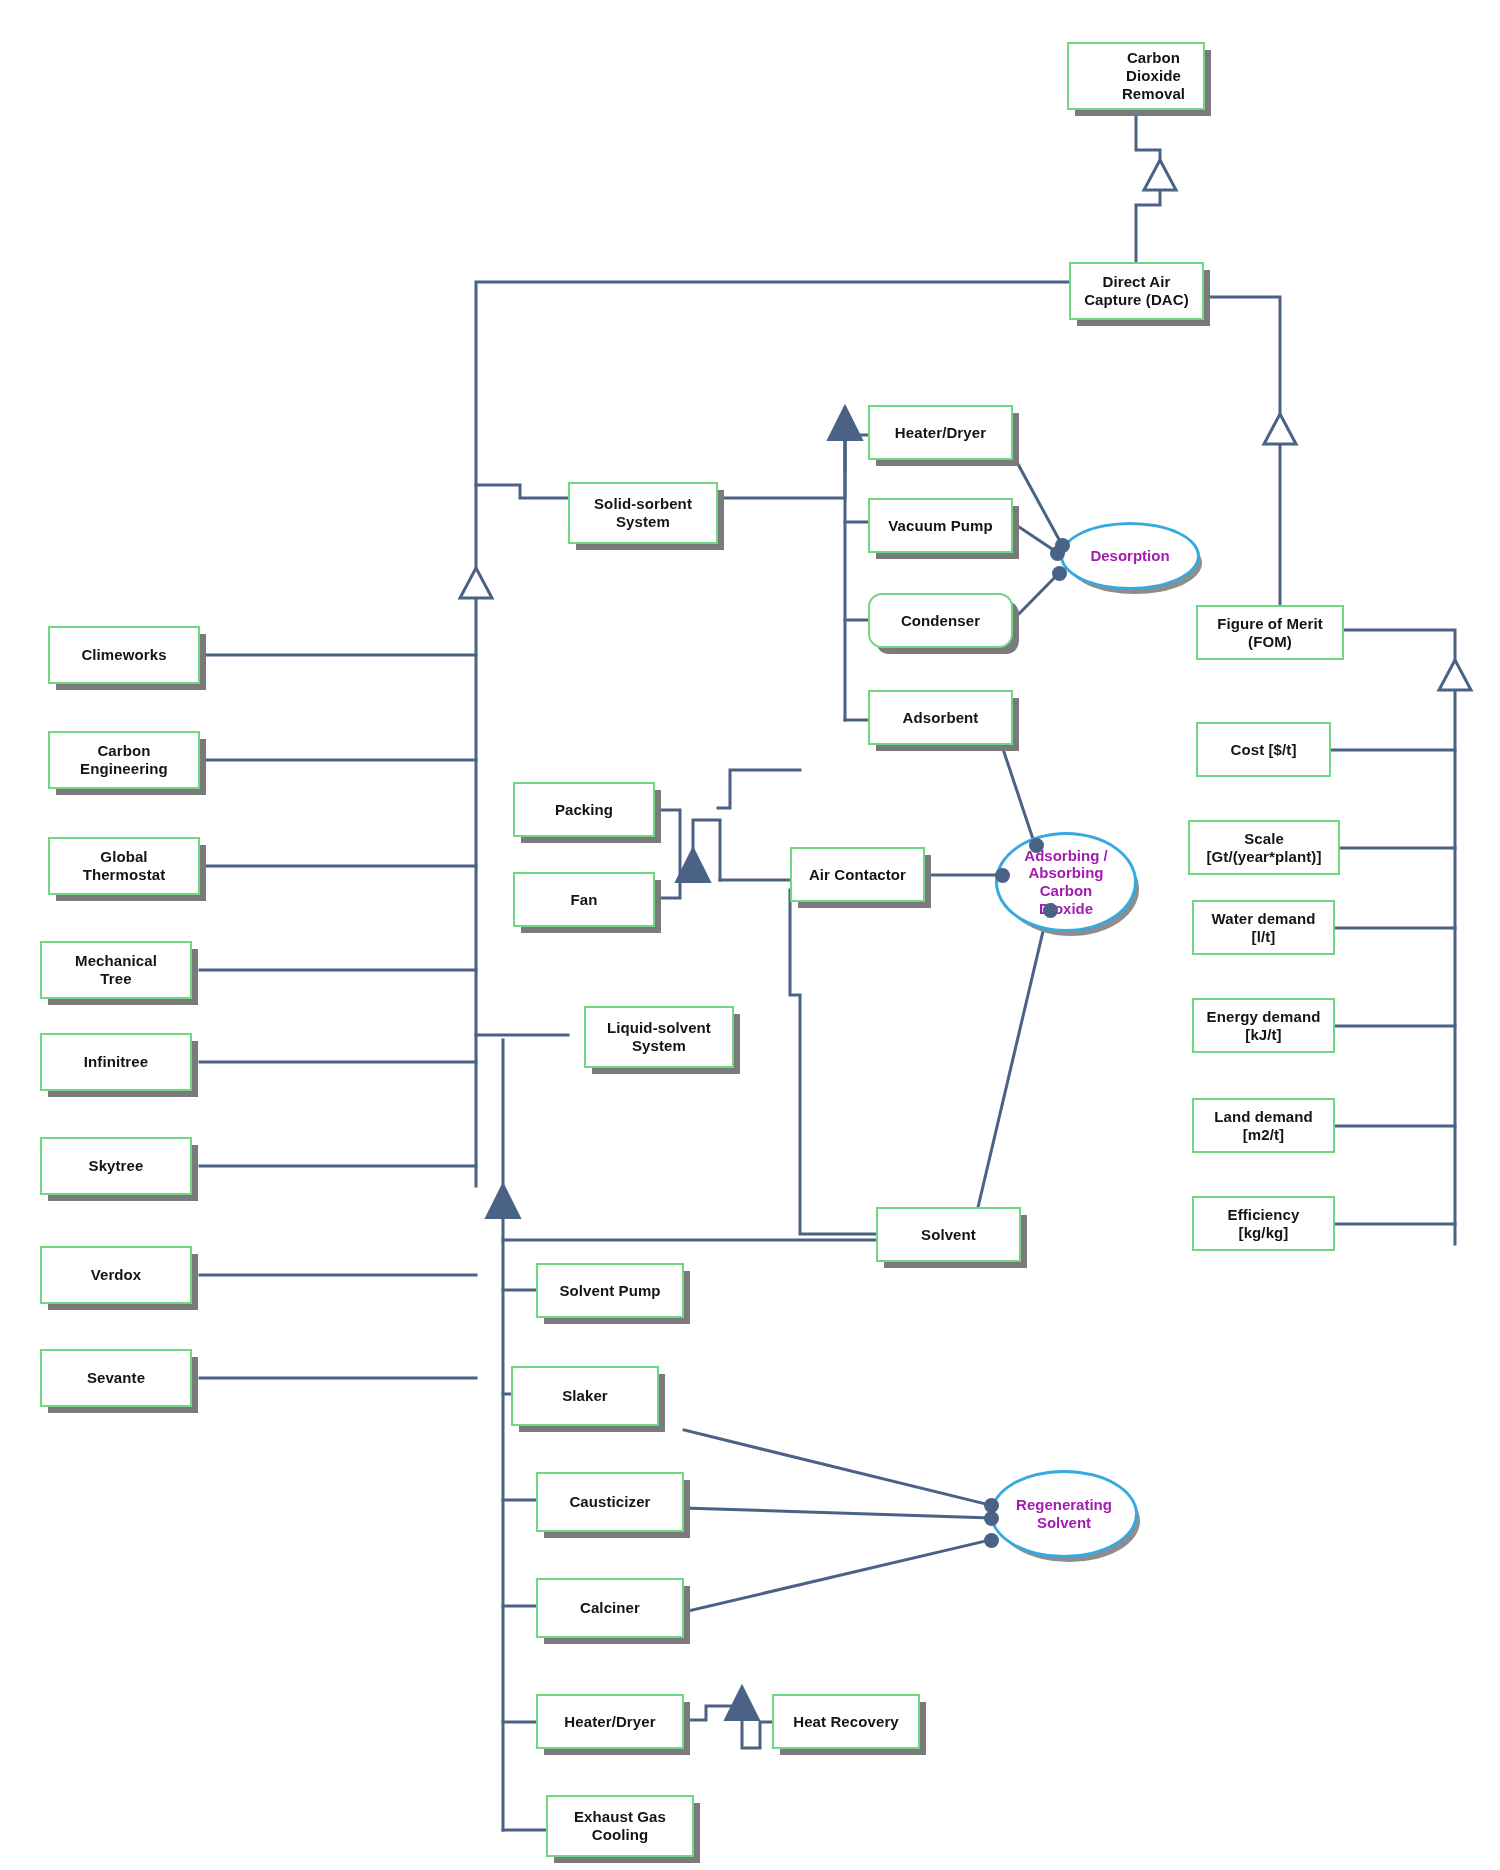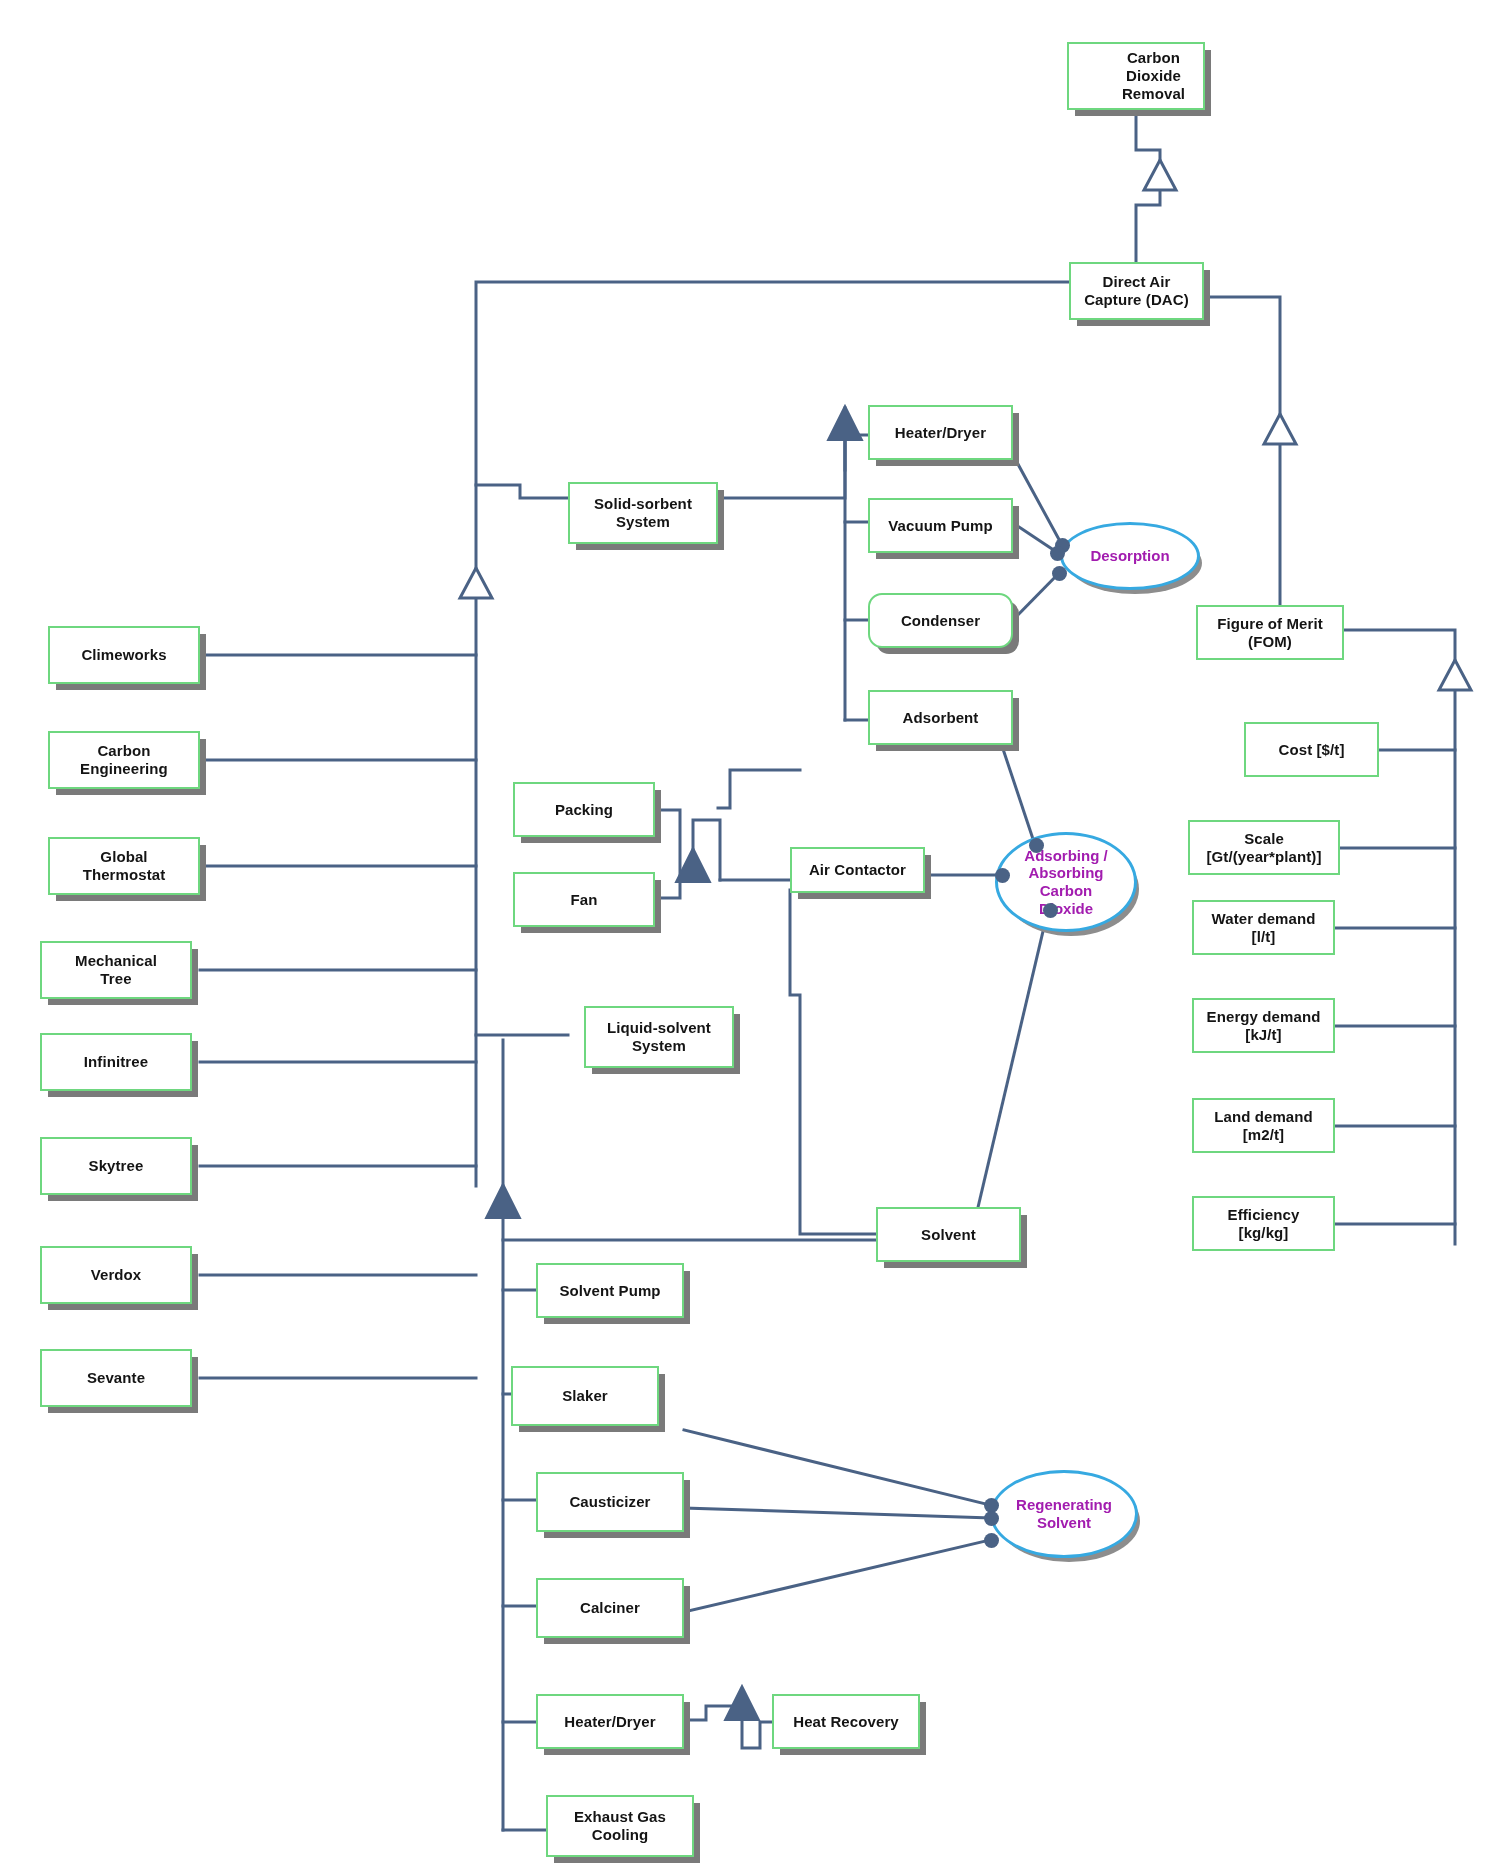--- a/index.html
+++ b/index.html
@@ -232,21 +232,21 @@
   <div class="node shadow" style="left:868px;top:690px;width:145px;height:55px;">
     <span class="lbl">Adsorbent</span>
   </div>
 
   <div class="node shadow" style="left:513px;top:782px;width:142px;height:55px;">
     <span class="lbl">Packing</span>
   </div>
   <div class="node shadow" style="left:513px;top:872px;width:142px;height:55px;">
     <span class="lbl">Fan</span>
   </div>
-  <div class="node shadow" style="left:790px;top:847px;width:135px;height:46px;">
+  <div class="node shadow" style="left:790px;top:847px;width:135px;height:55px;">
     <span class="lbl">Air Contactor</span>
   </div>
 
   <div class="node shadow" style="left:876px;top:1207px;width:145px;height:55px;">
     <span class="lbl">Solvent</span>
   </div>
 
   <div class="node shadow" style="left:536px;top:1263px;width:148px;height:55px;">
     <span class="lbl">Solvent Pump</span>
   </div>
@@ -265,21 +265,21 @@
   <div class="node shadow" style="left:772px;top:1694px;width:148px;height:55px;">
     <span class="lbl">Heat Recovery</span>
   </div>
   <div class="node shadow" style="left:546px;top:1795px;width:148px;height:62px;">
     <span class="lbl">Exhaust Gas<br>Cooling</span>
   </div>
 
   <div class="node" style="left:1196px;top:605px;width:148px;height:55px;">
     <span class="lbl">Figure of Merit<br>(FOM)</span>
   </div>
-  <div class="node" style="left:1196px;top:722px;width:135px;height:55px;margin-left:48px;">
+  <div class="node" style="left:1196px;top:722px;width:135px;height:55px;">
     <span class="lbl">Cost [$/t]</span>
   </div>
   <div class="node" style="left:1188px;top:820px;width:152px;height:55px;">
     <span class="lbl">Scale<br>[Gt/(year*plant)]</span>
   </div>
   <div class="node" style="left:1192px;top:900px;width:143px;height:55px;">
     <span class="lbl">Water demand<br>[l/t]</span>
   </div>
   <div class="node" style="left:1192px;top:998px;width:143px;height:55px;">
     <span class="lbl">Energy demand<br>[kJ/t]</span>

